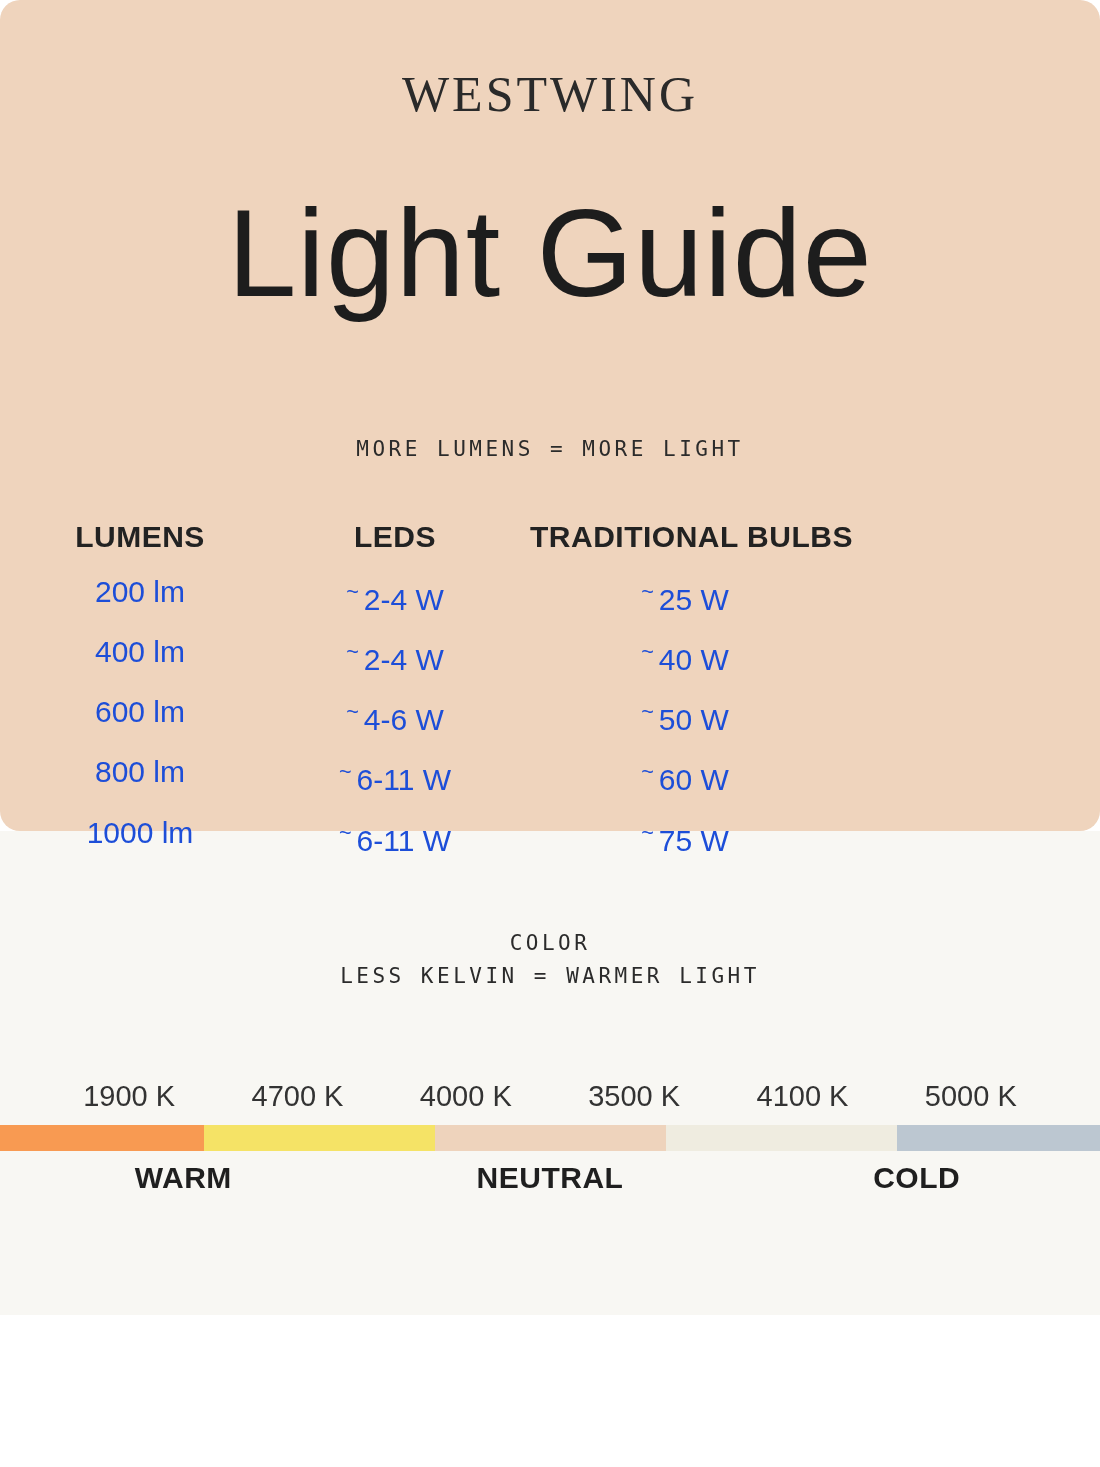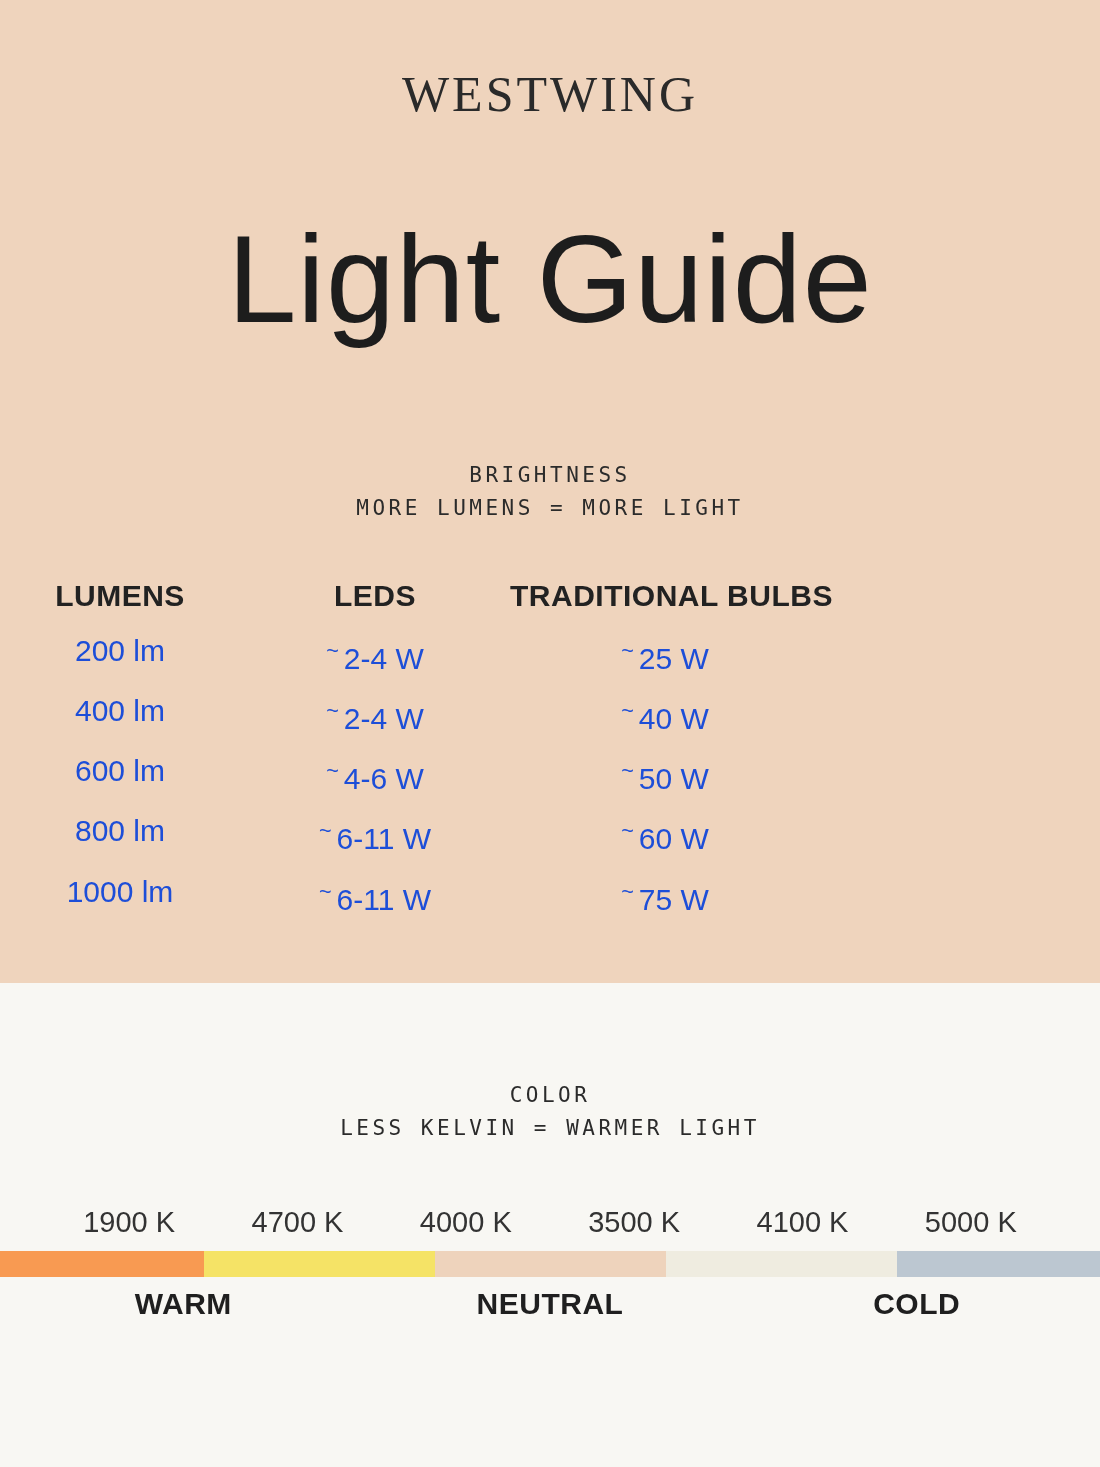--- a/index.html
+++ b/index.html
@@ -8,36 +8,37 @@
 
   .page {
     width: 1100px;
     height: 1467px;
     position: relative;
     overflow: hidden;
   }
 
   
   .section-top {
-    height: 983px;
+    height: 831px;
     padding-top: 68px;
     text-align: center;
+    border-radius: 20px;
   }
 
   .logo {
     font-family: "Liberation Serif", serif;
     font-size: 50px;
     line-height: 1.05;
     letter-spacing: 3px;
     color: #2a2a2a;
     font-weight: 400;
   }
 
   .main-title {
-    margin-top: 96px;
+    margin-top: 70px;
     font-family: "Liberation Sans", sans-serif;
     font-size: 124px;
     line-height: 1.0;
     font-weight: 400;
     letter-spacing: 1px;
     color: #1d1d1d;
   }
 
   .mono-block {
     font-family: "DejaVu Sans Mono", "Liberation Mono", monospace;
@@ -46,20 +47,21 @@
     letter-spacing: 3.5px;
     font-weight: 500;
     color: #2b2b2b;
   }
   .mono-block-top { margin-top: 118px; }
 
   
   .lumens-table {
     margin-top: 54px;
     text-align: left;
+    margin-left: 20px;
   }
   .t-row {
     display: grid;
     grid-template-columns: 240px 270px 310px;
   }
   .t-cell { text-align: center; white-space: nowrap; }
   .t-head .t-cell {
     font-size: 30px;
     font-weight: 700;
     letter-spacing: 0.5px;
@@ -81,21 +83,21 @@
   }
 
   
   .section-bottom {
     height: 484px;
     padding-top: 96px;
     text-align: center;
   }
 
   .kelvin-row {
-    margin-top: 62px;
+    margin-top: 88px;
     padding: 0 45px;
     display: flex;
   }
   .kelvin-label {
     flex: 1 1 0;
     text-align: center;
     font-size: 29px;
     font-weight: 400;
     color: #333333;
     line-height: 30px;
@@ -129,21 +131,20 @@
 
 <div class="page">
 
   <div class="section-top" style="background-color: rgb(239, 212, 189);">
 
     <div class="logo">WESTWING</div>
 
     <h1 class="main-title">Light Guide</h1>
 
     <div class="mono-block mono-block-top">
-      <div>BRIGHTNESS</div>
       <div>MORE LUMENS = MORE LIGHT</div>
     </div>
 
     <div class="lumens-table">
       <div class="t-row t-head">
         <div class="t-cell">LUMENS</div>
         <div class="t-cell">LEDS</div>
         <div class="t-cell">TRADITIONAL BULBS</div>
       </div>
 

